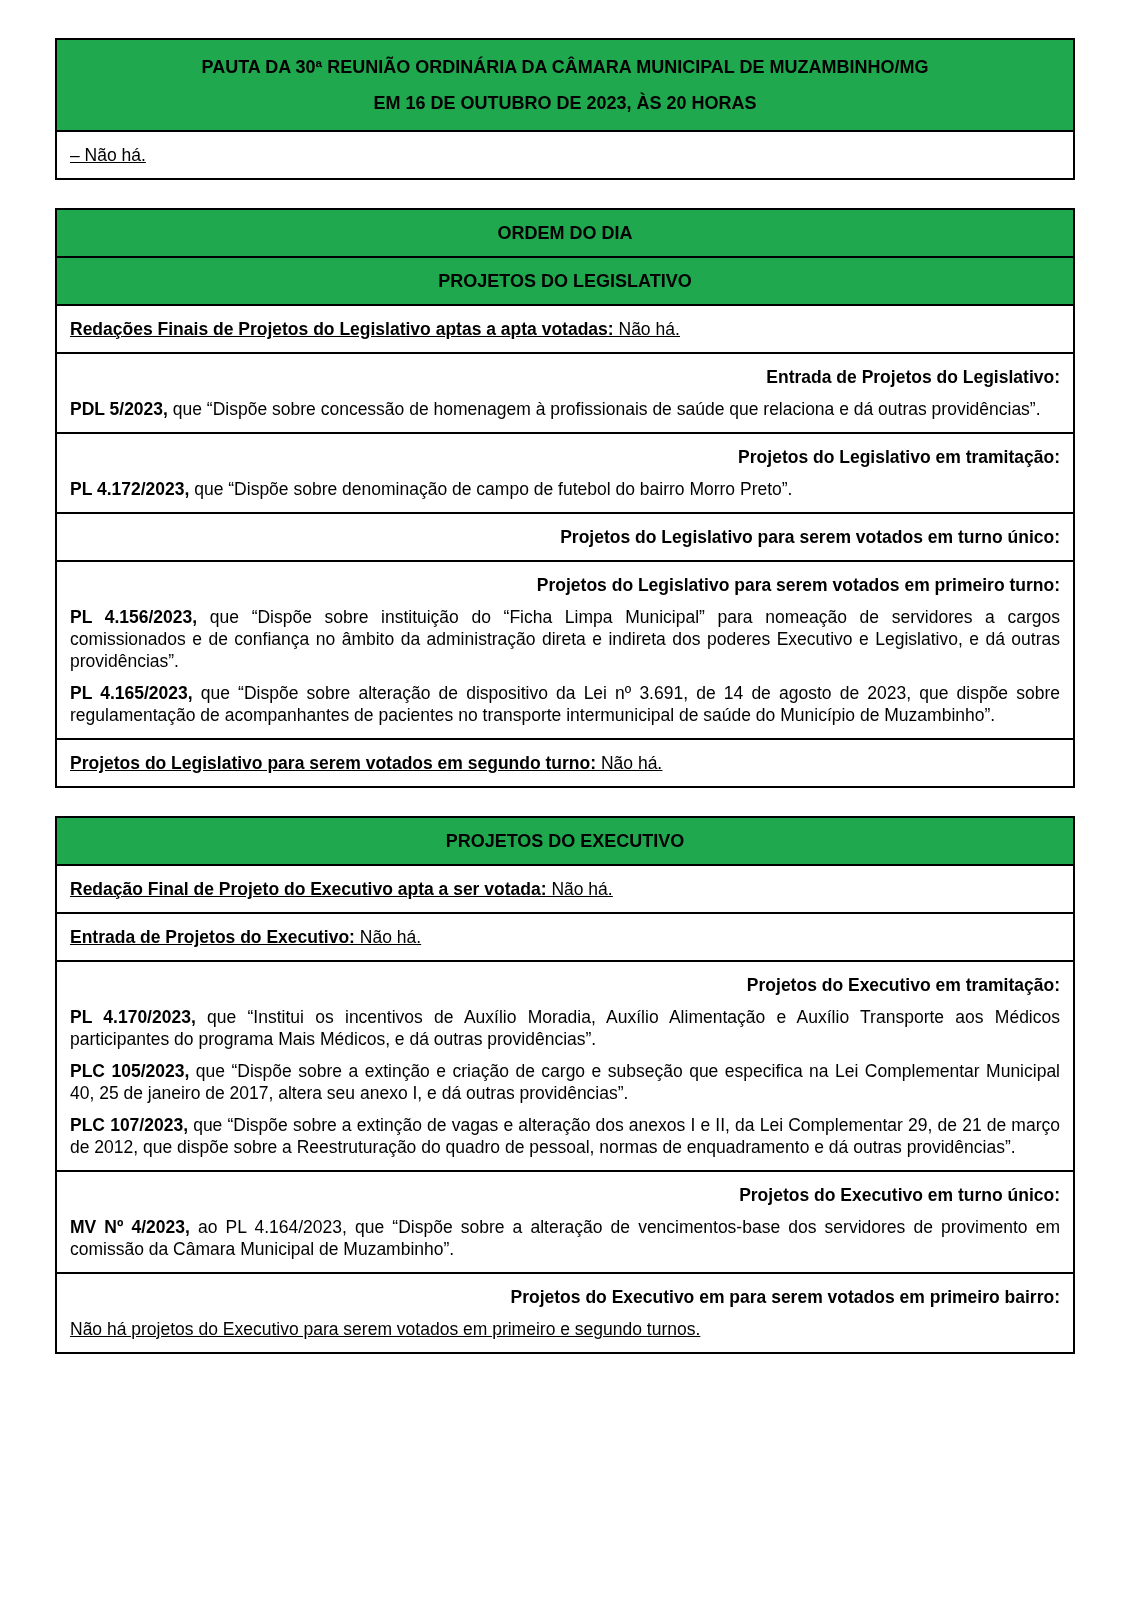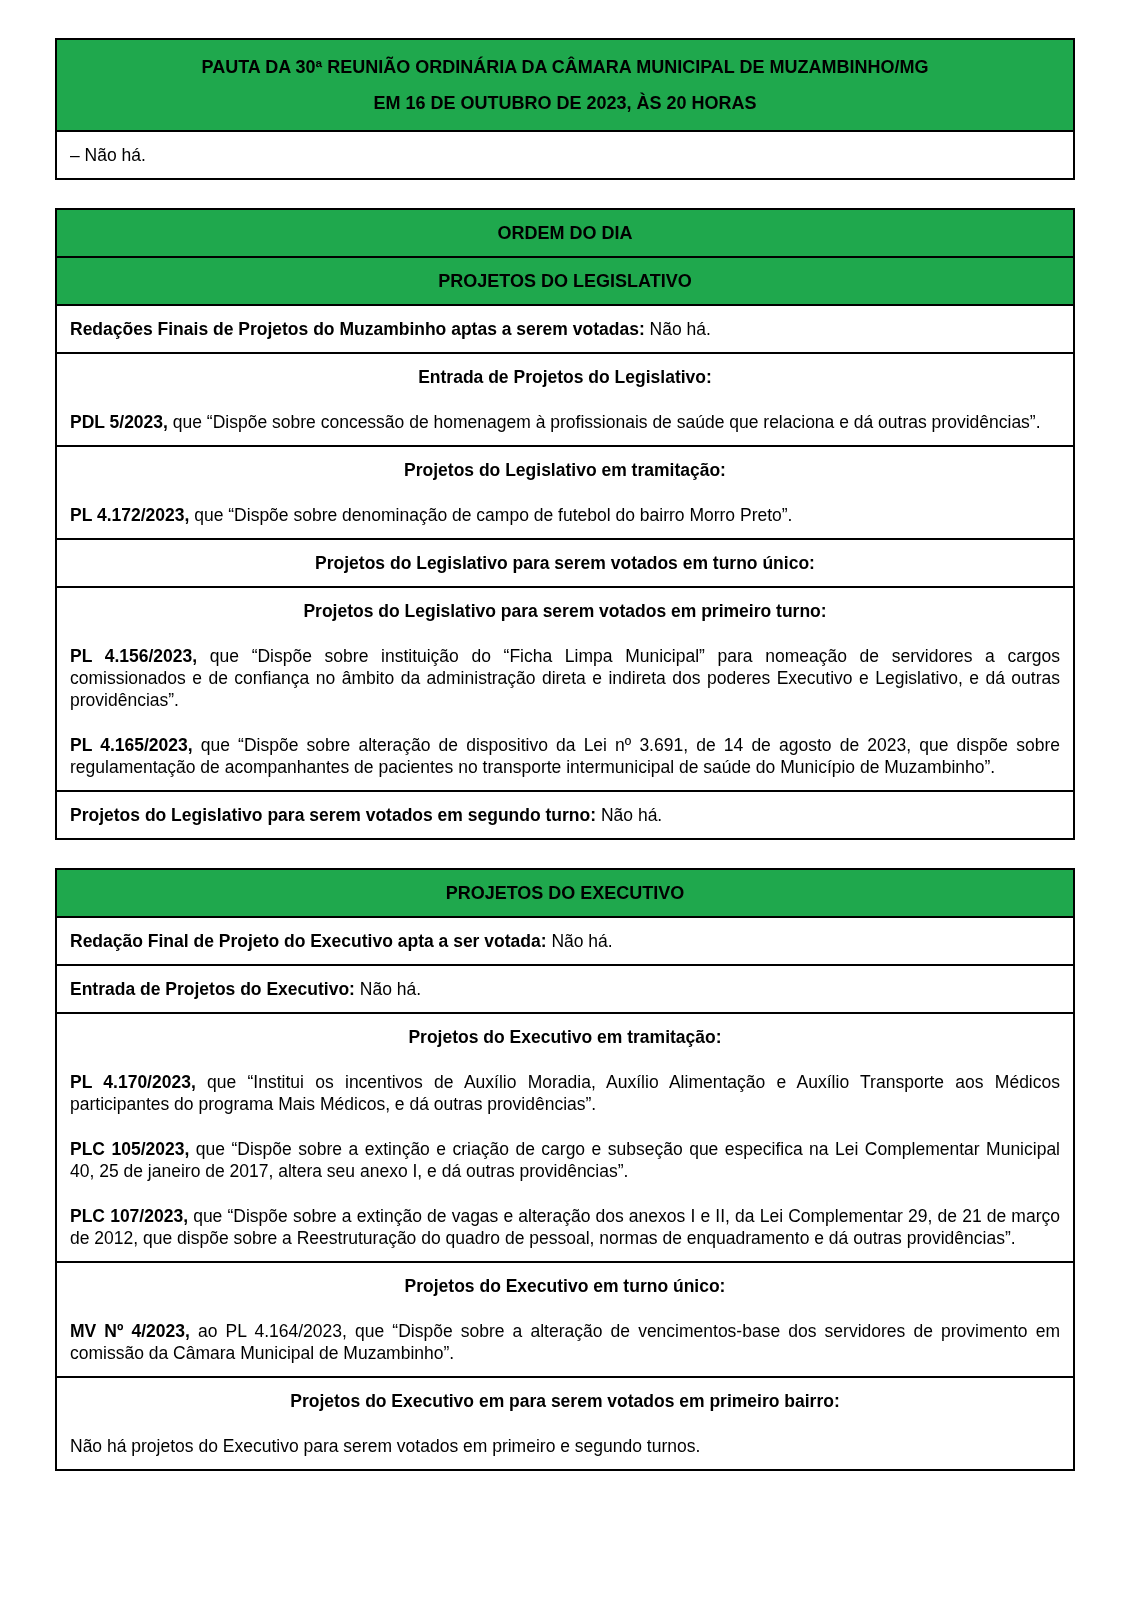--- a/index.html
+++ b/index.html
@@ -16,23 +16,23 @@
     text-align:justify;
   }
   .cell.first{border-top:none;}
   .green{
     background:#1fa84d;
     text-align:center;font-weight:700;font-size:18px;line-height:22px;
   }
   .title-cell{padding:16px 13px;text-align:center;}
   .title-line1{margin-bottom:14px;}
   .para{margin:0;}
-  .para + .para{margin-top:23px;}
-  .heading-para{font-weight:700;text-align:center;}
-  .single{text-align:left;}
+  .para + .para{margin-top:10px;}
+  .heading-para{font-weight:700;text-align:right;}
+  .single{text-align:left;text-decoration:underline;}
   b{font-weight:700;}
 </style>
 </head>
 <body>
 
 <div class="page">
   <div class="doc">
 
     <div class="tbl">
       <div class="cell first green title-cell">
@@ -40,21 +40,21 @@
         <div class="title-line2">EM 16 DE OUTUBRO DE 2023, ÀS 20 HORAS</div>
       </div>
       <div class="cell single">– Não há.</div>
     </div>
 
     <div class="tbl">
       <div class="cell first green">ORDEM DO DIA</div>
       <div class="cell green">PROJETOS DO LEGISLATIVO</div>
 
       <div class="cell single">
-        <p class="para single"><b>Redações Finais de Projetos do Muzambinho aptas a serem votadas:</b><span> Não há.</span></p>
+        <p class="para single"><b>Redações Finais de Projetos do Legislativo aptas a apta votadas:</b><span> Não há.</span></p>
       </div>
 
       <div class="cell">
         <p class="para heading-para">Entrada de Projetos do Legislativo:</p>
         <p class="para"><b>PDL 5/2023,</b><span> que “Dispõe sobre concessão de homenagem à profissionais de saúde que relaciona e dá outras providências”.</span></p>
       </div>
 
       <div class="cell">
         <p class="para heading-para">Projetos do Legislativo em tramitação:</p>
         <p class="para"><b>PL 4.172/2023,</b><span> que “Dispõe sobre denominação de campo de futebol do bairro Morro Preto”.</span></p>

